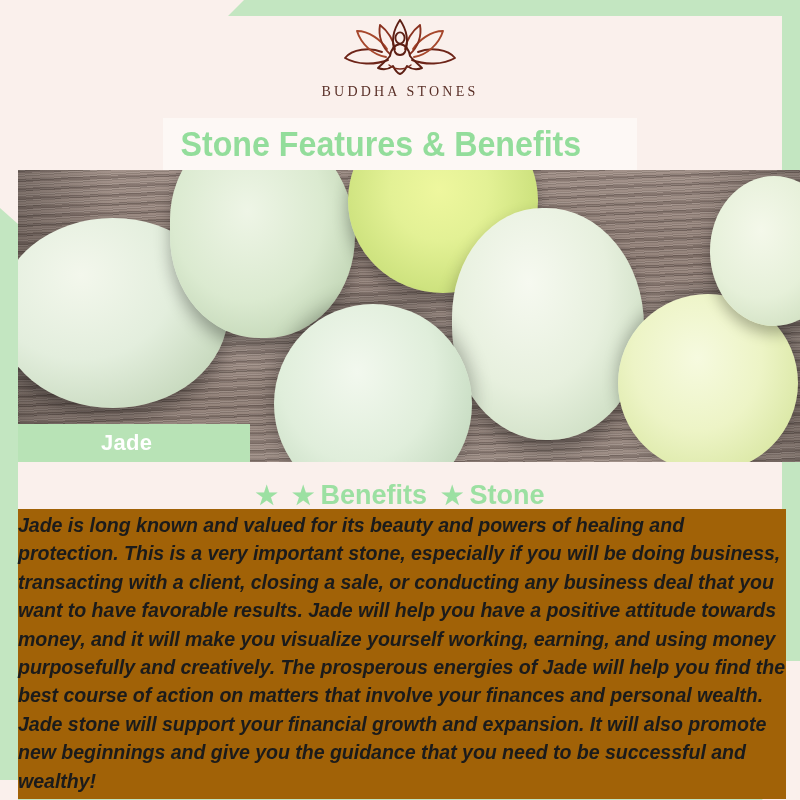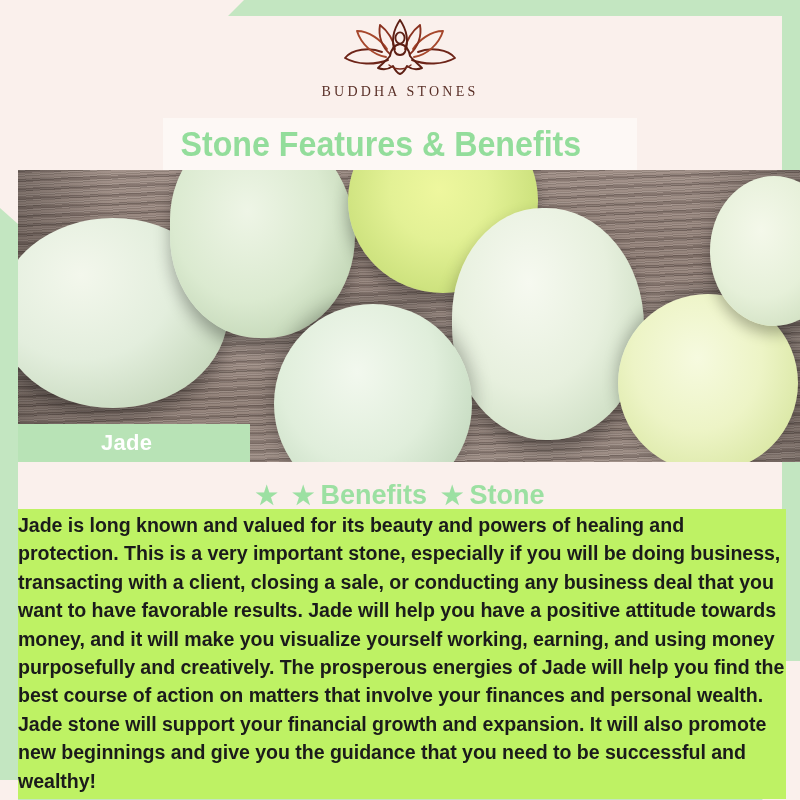--- a/index.html
+++ b/index.html
@@ -131,22 +131,23 @@
     position:absolute;top:509px;left:18px;width:768px;
     color:#1b1b1b;
     font-size:19.6px;
     line-height:28.4px;
     font-weight:bold;
     font-family:"Liberation Sans Narrow","Liberation Sans",sans-serif;
     letter-spacing:-0.05px;
     text-align:left;
   }
   #body-copy.white-bg{
-    background:#bef264;
+    background:#a16207;
     padding:2px 0 4px 0;
+    font-style:italic;
   }
 </style>
 </head>
 <body>
 
 <div id="card">
 
   <div class="ribbon" id="ribbon-top"></div>
   <div class="ribbon" id="ribbon-left"></div>
   <div class="ribbon" id="ribbon-left-low"></div>

